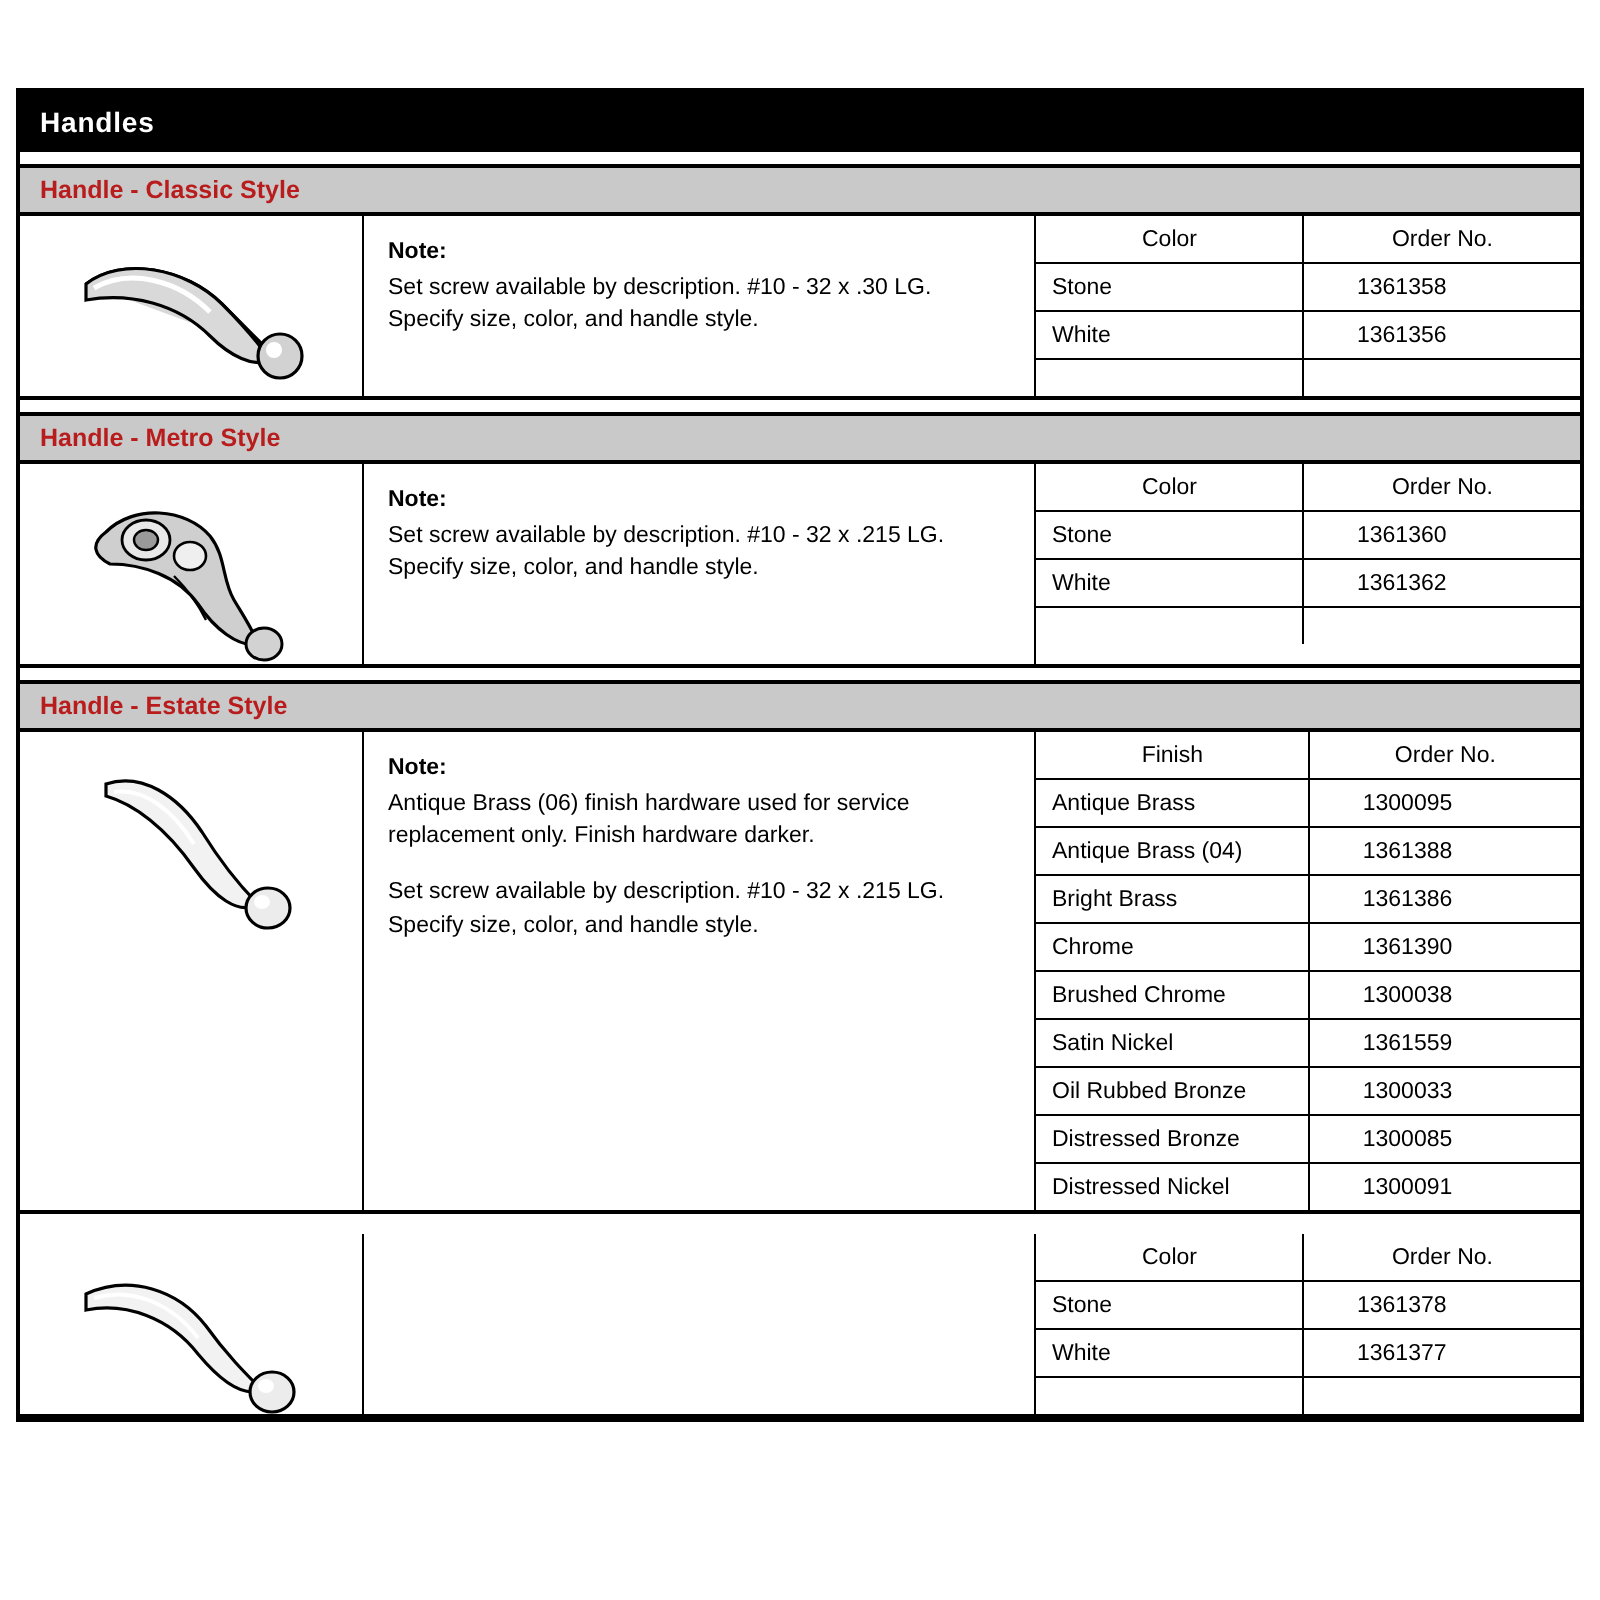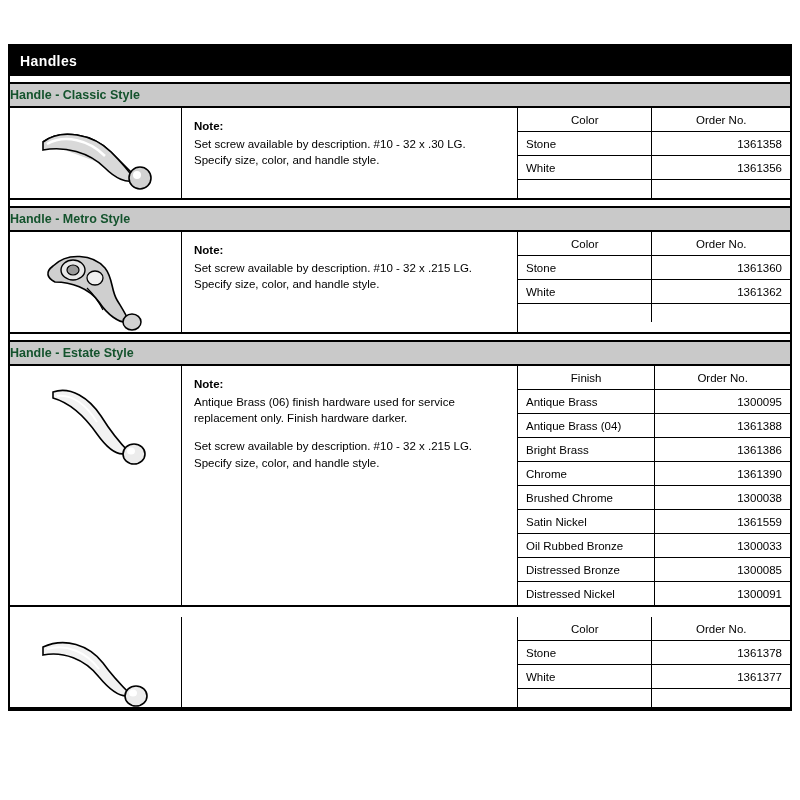--- a/index.html
+++ b/index.html
@@ -40,23 +40,24 @@
     height: 6px;
     background: #ffffff;
   }
   .section-header {
     height: 22px;
     background: #c9c9c9;
     border-top: 2px solid #000000;
     border-bottom: 2px solid #000000;
     display: flex;
     align-items: center;
+    padding-left: 10px;
     font-size: 12.5px;
     font-weight: bold;
-    color: #14532d;
+    color: #b91c1c;
   }
   .section-body {
     display: flex;
     width: 100%;
     box-sizing: border-box;
     border-bottom: 2px solid #000000;
   }
   .cell-image {
     width: 172px;
     min-width: 172px;
@@ -103,21 +104,21 @@
     padding: 3px 8px;
     height: 17px;
   }
   table.orders th.col-a, table.orders td.col-a {
     width: 148px;
     border-right: 1px solid #000000;
   }
   table.orders th.col-b, table.orders td.col-b {
     width: 124px;
   }
-  table.orders td.col-b { text-align: right; padding-left: 26px; }
+  table.orders td.col-b { text-align: left; padding-left: 26px; }
   table.orders tr.filler td { border-bottom: none; height: auto; }
   table.orders tr:last-child td { border-bottom: none; }
   .spacer-strip {
     height: 10px;
     background: #ffffff;
   }
   svg { display: block; }
 </style>
 </head>
 <body>

